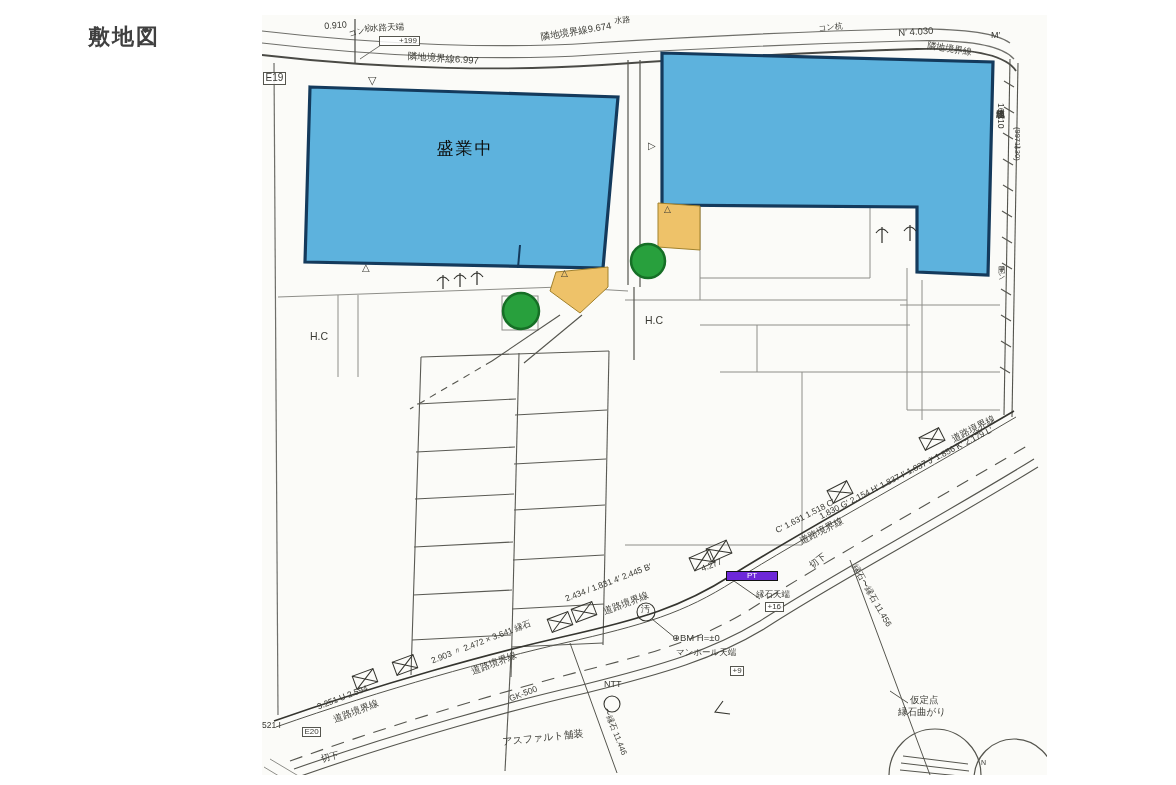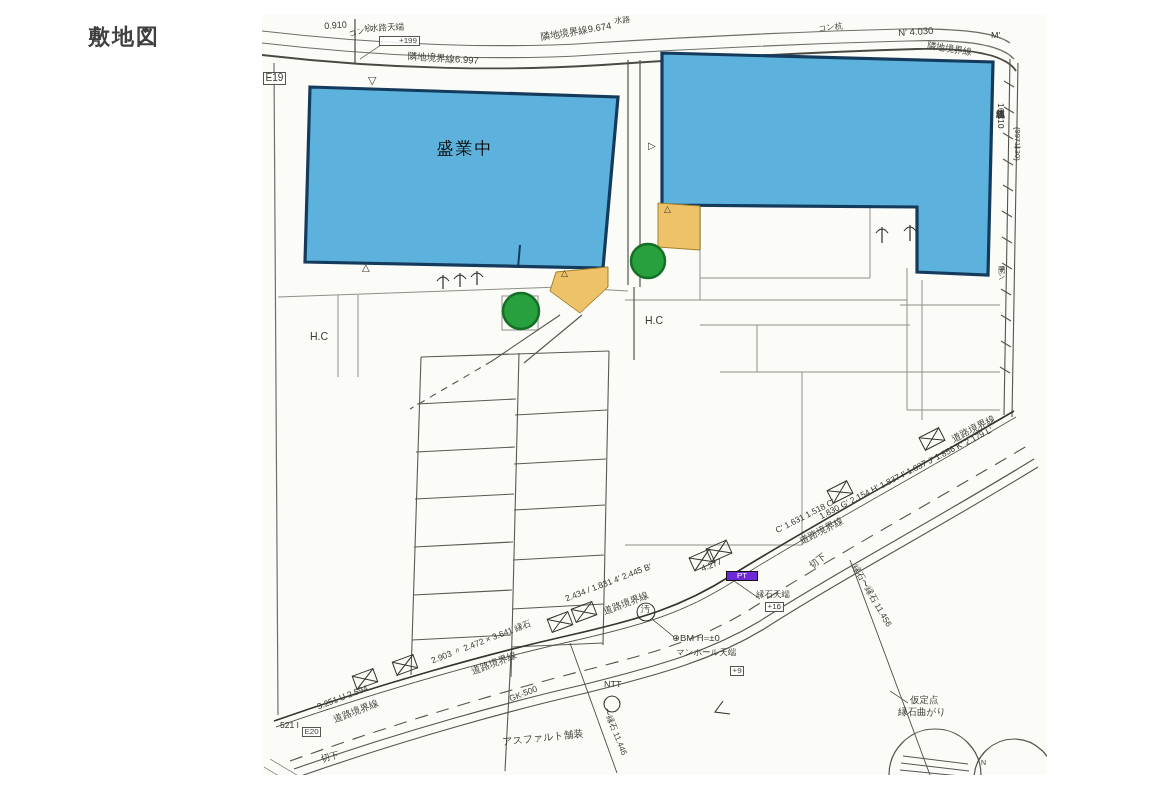--- a/index.html
+++ b/index.html
@@ -16,21 +16,21 @@
   .drawing{
     position:absolute;left:262px;top:15px;width:785px;height:760px;
     background:var(--paper,#fbfbf8);overflow:hidden;
   }
   .drawing svg{position:absolute;left:0;top:0;}
   .ann{
     position:absolute;transform-origin:left top;white-space:nowrap;
     color:#3a3a34;line-height:1.05;
   }
   .ann.box{border:1px solid #55554e;background:rgba(255,255,255,.85);padding:0 1.5px;}
-  .ann.bb{background:#6d28d9;color:#fff;padding:0 10px;border:1px solid #111;}
+  .ann.bb{background:#6d28d9;color:#fff;padding:0 20px;border:1px solid #111;}
   .ann.v{writing-mode:vertical-rl;}
   .bldg-label{position:absolute;color:#0c0c0a;text-align:center;}
   .bldg-label .nm{font-weight:bold;letter-spacing:3px;}
   .bldg-label .st{letter-spacing:2px;margin-top:2px;}
   .lbl-ped{left:128px;top:120px;width:150px;}
   .lbl-ped .nm{font-size:31px;}
   .lbl-ped .st{font-size:17px;}
   .lbl-vac{left:470px;top:82px;width:210px;}
   .lbl-vac .nm{font-size:32px;letter-spacing:4px;}
 </style>
@@ -229,21 +229,21 @@
       <span class="ann" style="left: 48px; top: 316px; font-size: 10.5px;">H.C</span>
       <span class="ann" style="left: 383px; top: 300px; font-size: 10.5px;">H.C</span>
       <span class="ann" style="left: 106px; top: 60px; font-size: 11px;">▽</span>
       <span class="ann" style="left: 100px; top: 248px; font-size: 10px;">△</span>
       <span class="ann" style="left: 299px; top: 254px; font-size: 9px;">△</span>
       <span class="ann" style="left: 402px; top: 190px; font-size: 9px;">△</span>
       <span class="ann" style="left: 386px; top: 126px; font-size: 10px;">▷</span>
       <span class="ann" style="left: 54px; top: 688px; font-size: 8.5px; transform: rotate(-21deg);">3.251 U 2.594</span>
       <span class="ann" style="left: 70px; top: 700px; font-size: 9.5px; transform: rotate(-21deg);">道路境界線</span>
       <span class="ann box" style="left: 40px; top: 712px; font-size: 8px;">E20</span>
-      <span class="ann" style="left: 0px; top: 706px; font-size: 8.5px; margin-left: 18px;">521 I</span>
+      <span class="ann" style="left: 0px; top: 706px; font-size: 8.5px;">521 I</span>
       <span class="ann" style="left: 58px; top: 740px; font-size: 9px; transform: rotate(-14deg);">切下</span>
       <span class="ann" style="left: 168px; top: 642px; font-size: 8.5px; transform: rotate(-21deg);">2.903 〃 2.472 × 3.641 縁石</span>
       <span class="ann" style="left: 208px; top: 652px; font-size: 9.5px; transform: rotate(-21deg);">道路境界線</span>
       <span class="ann" style="left: 246px; top: 680px; font-size: 8.5px; transform: rotate(-21deg);">GK-500</span>
       <span class="ann" style="left: 240px; top: 722px; font-size: 10px; transform: rotate(-6deg);">アスファルト舗装</span>
       <span class="ann" style="left: 302px; top: 580px; font-size: 8.5px; transform: rotate(-21deg);">2.434 / 1.831 4′ 2.445 B′</span>
       <span class="ann" style="left: 340px; top: 592px; font-size: 9.5px; transform: rotate(-21deg);">道路境界線</span>
       <span class="ann" style="left: 438px; top: 550px; font-size: 8.5px; transform: rotate(-21deg);">4.277</span>
       <span class="ann bb" style="left: 464px; top: 556px; font-size: 8px;">PT</span>
       <span class="ann" style="left: 494px; top: 575px; font-size: 8.5px; font-family: Liberation Serif, serif;">縁石天端</span>

